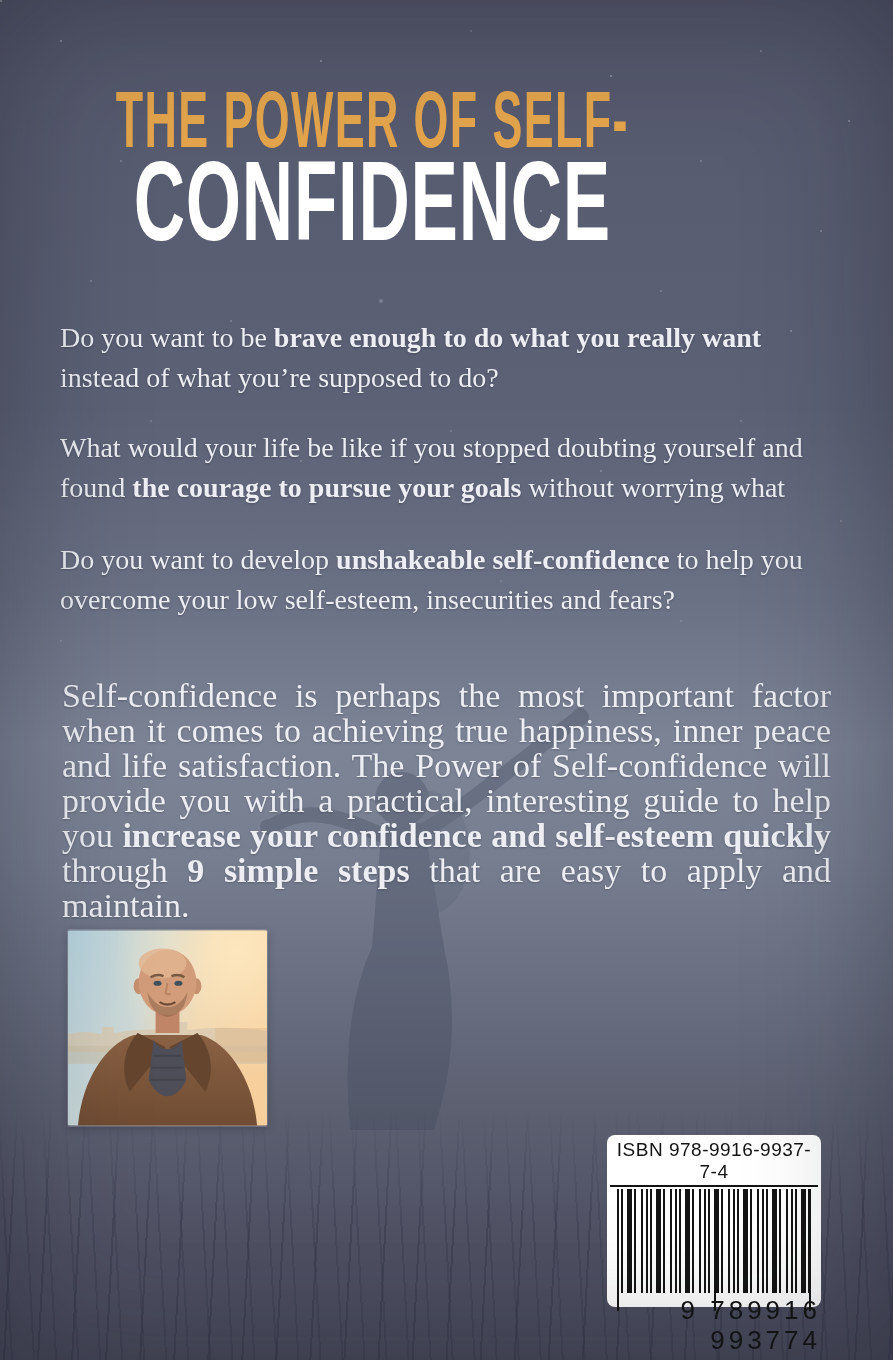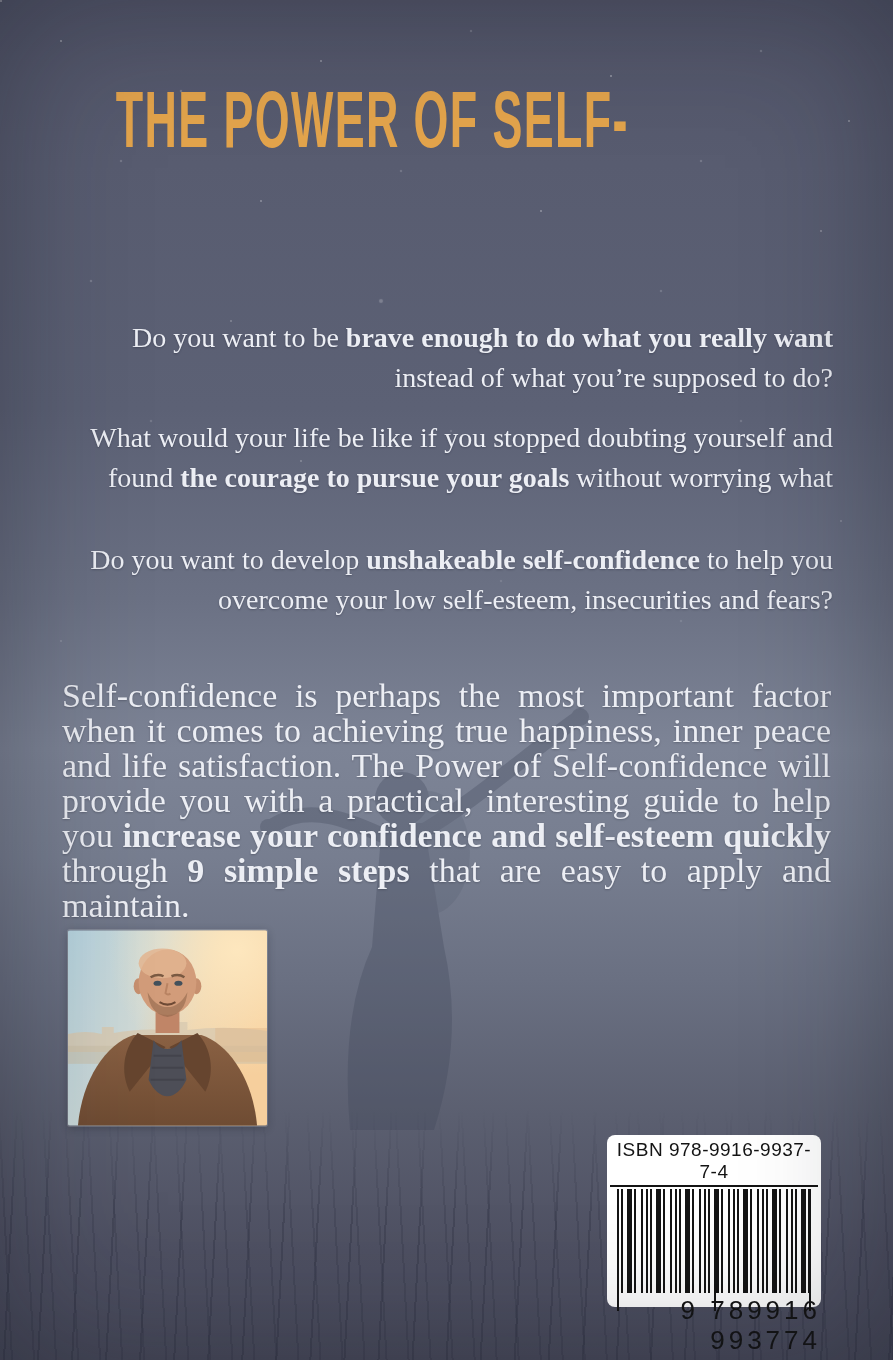--- a/index.html
+++ b/index.html
@@ -48,26 +48,26 @@
     font-family:"Liberation Sans", sans-serif; font-weight:800; font-size:66px; letter-spacing:2px;
     color:var(--title-accent,#E3A44C); transform:scale(.68,1.2); display:inline-block;
   }
   .t2 { height:94px; margin-top:-2px; }
   .t2 span {
     font-family:"Liberation Sans", sans-serif; font-weight:800; font-size:96px; letter-spacing:1px;
     color:var(--title-main,#fff); transform:scale(.74,1.17); display:inline-block;
   }
   
   .hook {
-    position:absolute; left:60px; width:773px; margin:0; text-align:right;
+    position:absolute; left:60px; width:773px; margin:0; text-align:left;
     font-size:28px; line-height:40px; color:var(--body-text,#ECEEF4);
     text-shadow:0 1px 2px rgba(30,32,48,.35);
   }
   .hook b, .description b, .t-b { font-weight:bold; }
-  .hook-1 { top:318px; } .hook-2 { top:418px; } .hook-3 { top:540px; }
+  .hook-1 { top:318px; } .hook-2 { top:428px; } .hook-3 { top:540px; }
   
   .description {
     position:absolute; left:62px; top:678px; width:769px; margin:0; text-align:justify;
     font-size:34px; line-height:35px; color:var(--body-text,#ECEEF4);
     text-shadow:0 1px 2px rgba(30,32,48,.3);
   }
   
   .author { position:absolute; left:68px; top:930px; width:777px; display:flex; }
   .photo {
     width:199px; height:196px; flex:0 0 199px; border-radius:2px; overflow:hidden;
@@ -120,20 +120,23 @@
     </g>
     <circle cx="348" cy="22" r="9" fill="#3f4659"></circle>
     <circle cx="36" cy="132" r="8" fill="#3f4659"></circle>
   </svg>
 
   <div class="grass"></div>
 
   <header class="title-block">
     <div class="title-line t1">
       <span>THE POWER OF SELF-</span>
+    </div>
+    <div class="title-line t2">
+      <span>CONFIDENCE</span>
     </div>
   </header>
 
   <p class="hook hook-1"><span>Do you want to be </span><b>brave enough to do what you really want</b><span> instead of what you’re supposed to do?</span></p>
 
   <p class="hook hook-2"><span>What would your life be like if you stopped doubting yourself and found </span><b>the courage to pursue your goals</b><span> without worrying what</span></p>
 
   <p class="hook hook-3"><span>Do you want to develop </span><b>unshakeable self-confidence</b><span> to help you overcome your low self-esteem, insecurities and fears?</span></p>
 
   <p class="description"><span>Self-confidence is perhaps the most important factor when it comes to achieving true happiness, inner peace and life satisfaction. The Power of Self-confidence will provide you with a practical, interesting guide to help you </span><b>increase your confidence and self-esteem quickly</b><span> through </span><b>9 simple steps</b><span> that are easy to apply and maintain.</span></p>

